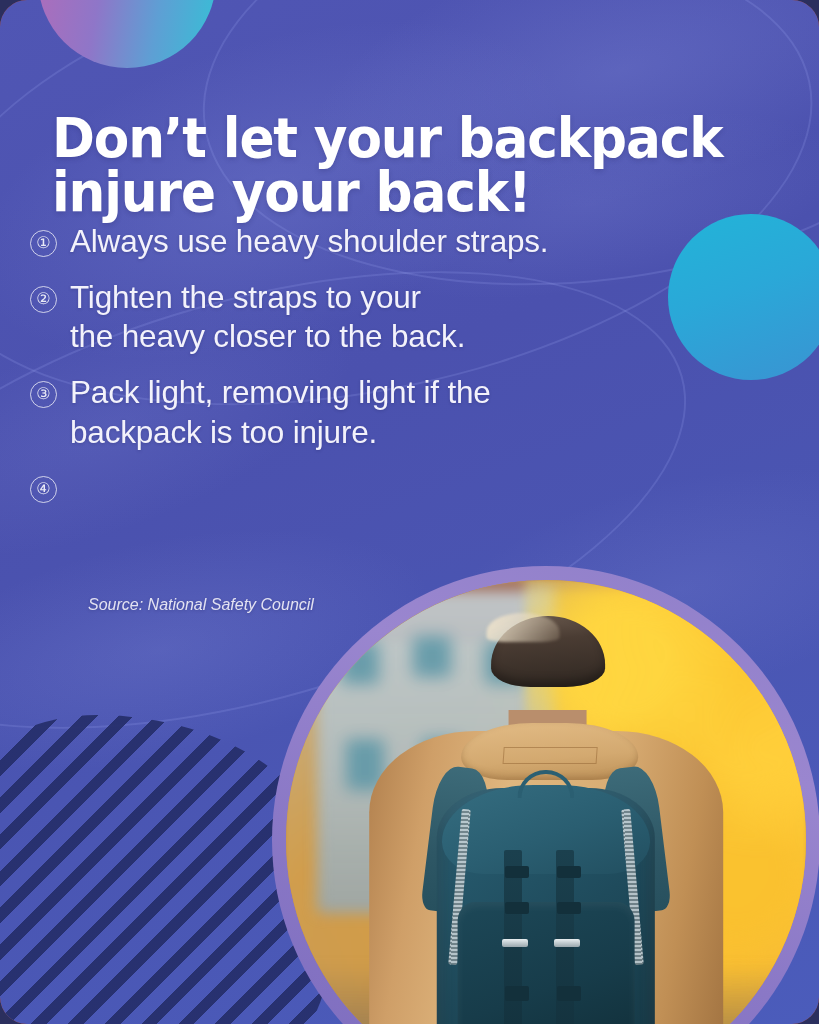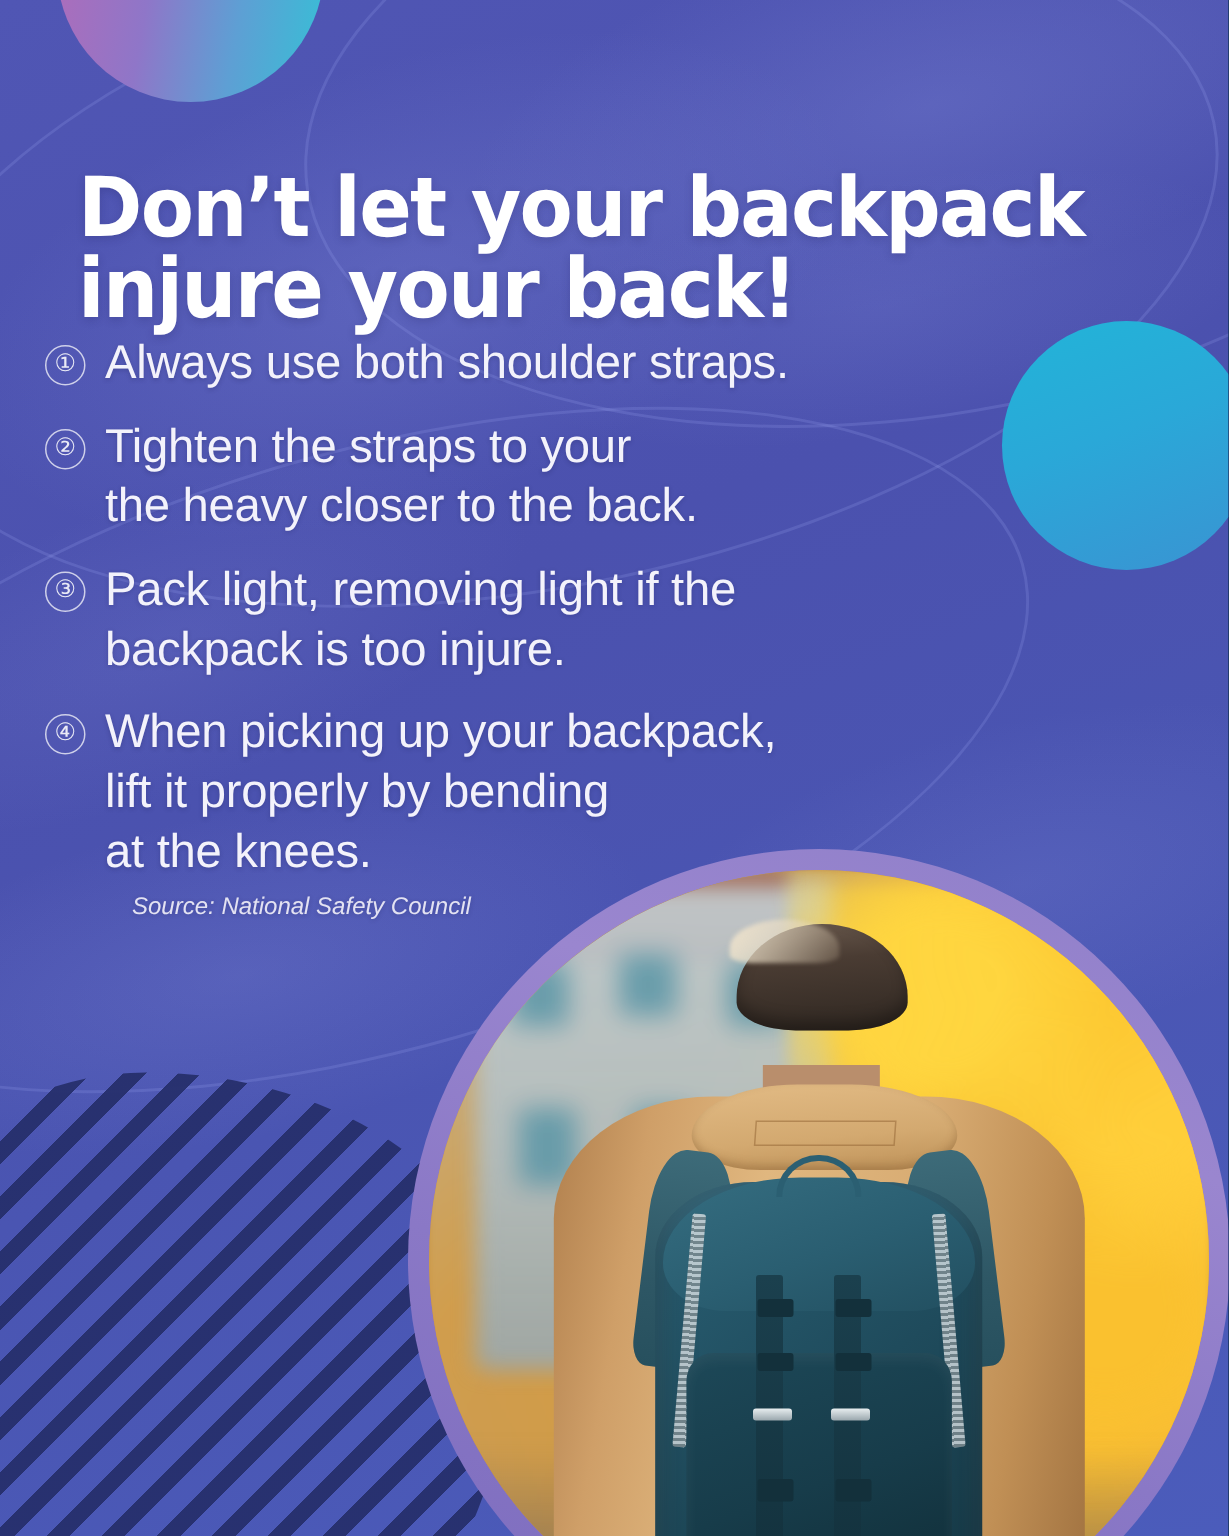--- a/index.html
+++ b/index.html
@@ -2,22 +2,23 @@
 <html><head>
 <meta charset="utf-8">
 <style>
   html,body{margin:0;padding:0;background:#2b2f5e;}
   *{box-sizing:border-box;}
 
   #poster{
     position:relative;
     width:819px;height:1024px;
     overflow:hidden;
-    background:#0c4a6e;
+    background:#c2410c;
     font-family:"Liberation Sans", sans-serif;
+    border-radius:27px;
   }
 
   
   .bg-base{position:absolute;inset:0;
     background:linear-gradient(160deg,#5056b4 0%,#4b51ae 38%,#4a55b2 62%,#4b5cbb 100%);}
 
   .bg-swirl{position:absolute;border-radius:50%;opacity:.30;
      background:radial-gradient(ellipse at 50% 50%, rgba(140,150,225,.85) 0%, rgba(140,150,225,0) 70%);}
   .sw1{left:-40px;top:40px;width:620px;height:300px;transform:rotate(-18deg);}
   .sw2{left:300px;top:-60px;width:640px;height:260px;transform:rotate(-14deg);}
@@ -199,21 +200,21 @@
   <h1 class="headline">
     <span class="ln">Don’t let your backpack</span>
     <span class="ln">injure your back!</span>
   </h1>
 
   <div class="tips">
 
     <div class="tip">
       <div class="num">①</div>
       <div class="txt">
-        <span>Always use both shoulder straps.</span>
+        <span>Always use heavy shoulder straps.</span>
       </div>
     </div>
 
     <div class="tip">
       <div class="num">②</div>
       <div class="txt">
         <span>Tighten the straps to your</span>
         <span>the heavy closer to the back.</span>
       </div>
     </div>
@@ -221,25 +222,20 @@
     <div class="tip">
       <div class="num">③</div>
       <div class="txt">
         <span>Pack light, removing light if the</span>
         <span>backpack is too injure.</span>
       </div>
     </div>
 
     <div class="tip">
       <div class="num">④</div>
-      <div class="txt">
-        <span>When picking up your backpack,</span>
-        <span>lift it properly by bending</span>
-        <span>at the knees.</span>
-      </div>
     </div>
 
   </div>
 
   <div class="source">Source: National Safety Council</div>
 
   <div class="photo-wrap">
     <div class="photo-ring"></div>
     <div class="photo">
       <div class="ph-sky"></div>

